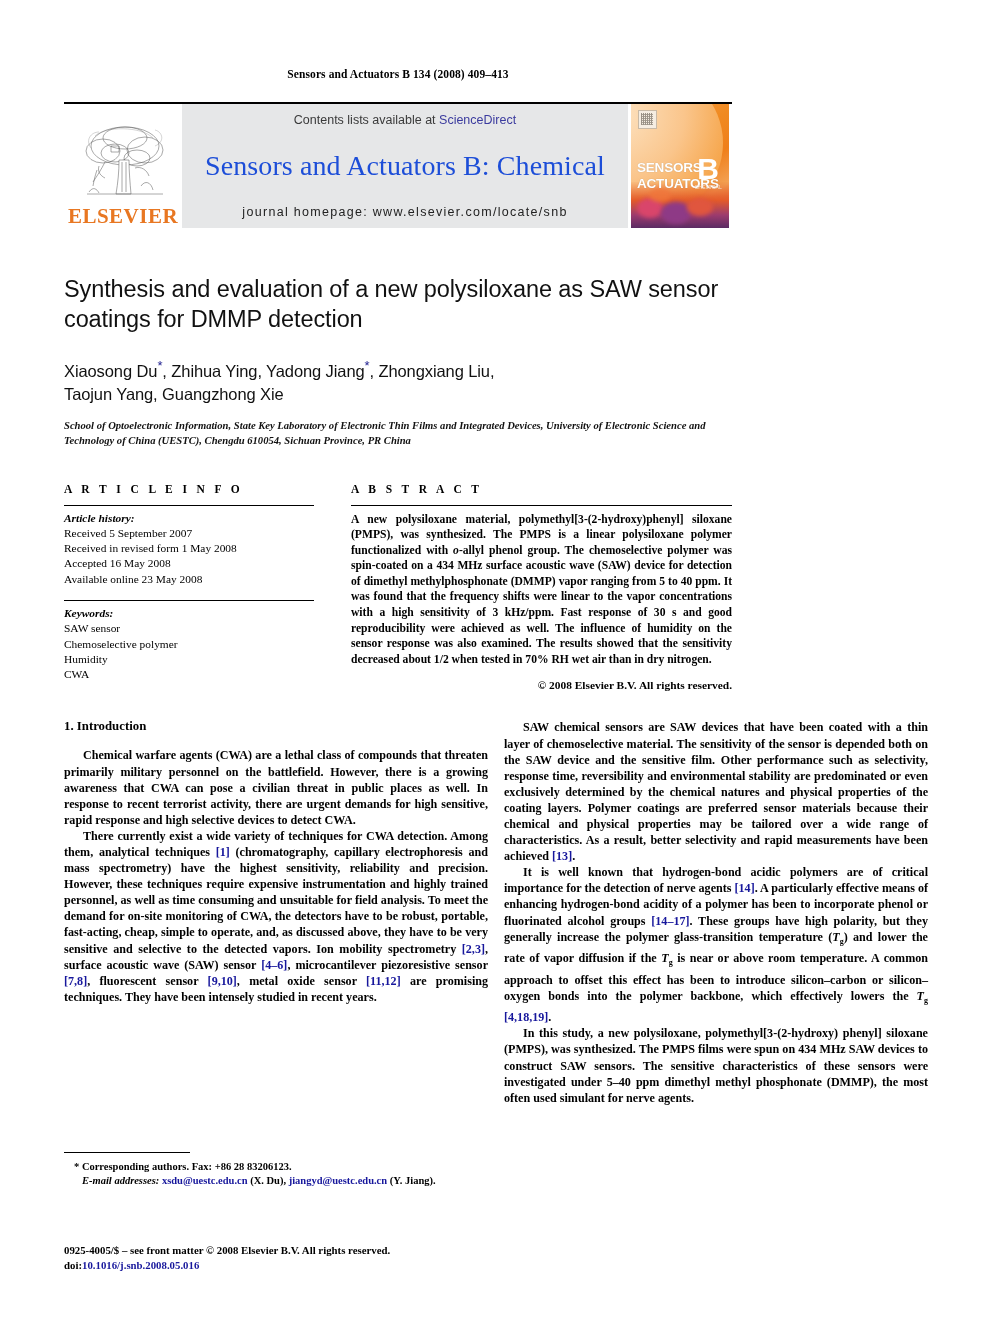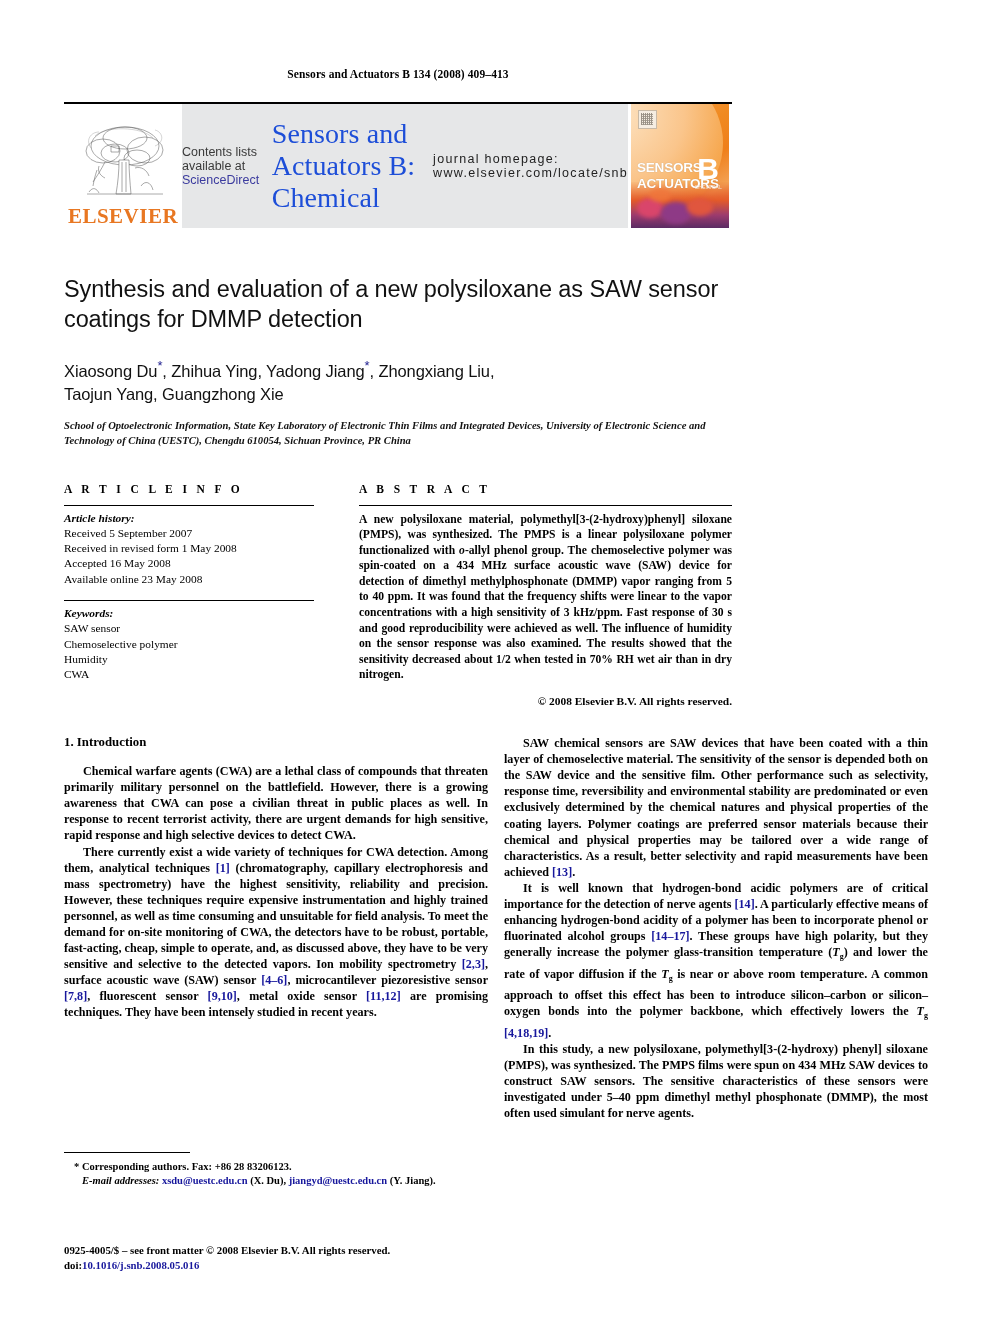--- a/index.html
+++ b/index.html
@@ -57,20 +57,21 @@
     font-size: 21px;
     letter-spacing: 0.5px;
     color: #E87722;
     line-height: 1;
     padding-bottom: 1px;
   }
   .journal-banner {
     flex: 1 1 auto;
     background: #e6e7e8;
     display: flex;
+    flex-direction: column;
     align-items: center;
     justify-content: space-between;
     padding: 9px 0 9px 0;
   }
   .contents-line {
     font-family: "Liberation Sans", sans-serif;
     font-size: 12.5px;
     color: #3a3a3a;
   }
   .contents-line .sd {
@@ -204,21 +205,21 @@
     line-height: 15.5px;
     margin-top: 12px;
     max-width: 800px;
     color: #111;
   }
 
   
   .info-abstract {
     margin-top: 34px;
     display: flex;
-    gap: 12px;
+    gap: 4px;
   }
   .col-info {
     width: 268px;
     flex: 0 0 268px;
     padding-right: 18px;
     box-sizing: border-box;
   }
   .col-abstract {
     flex: 1 1 auto;
     padding-left: 15px;

